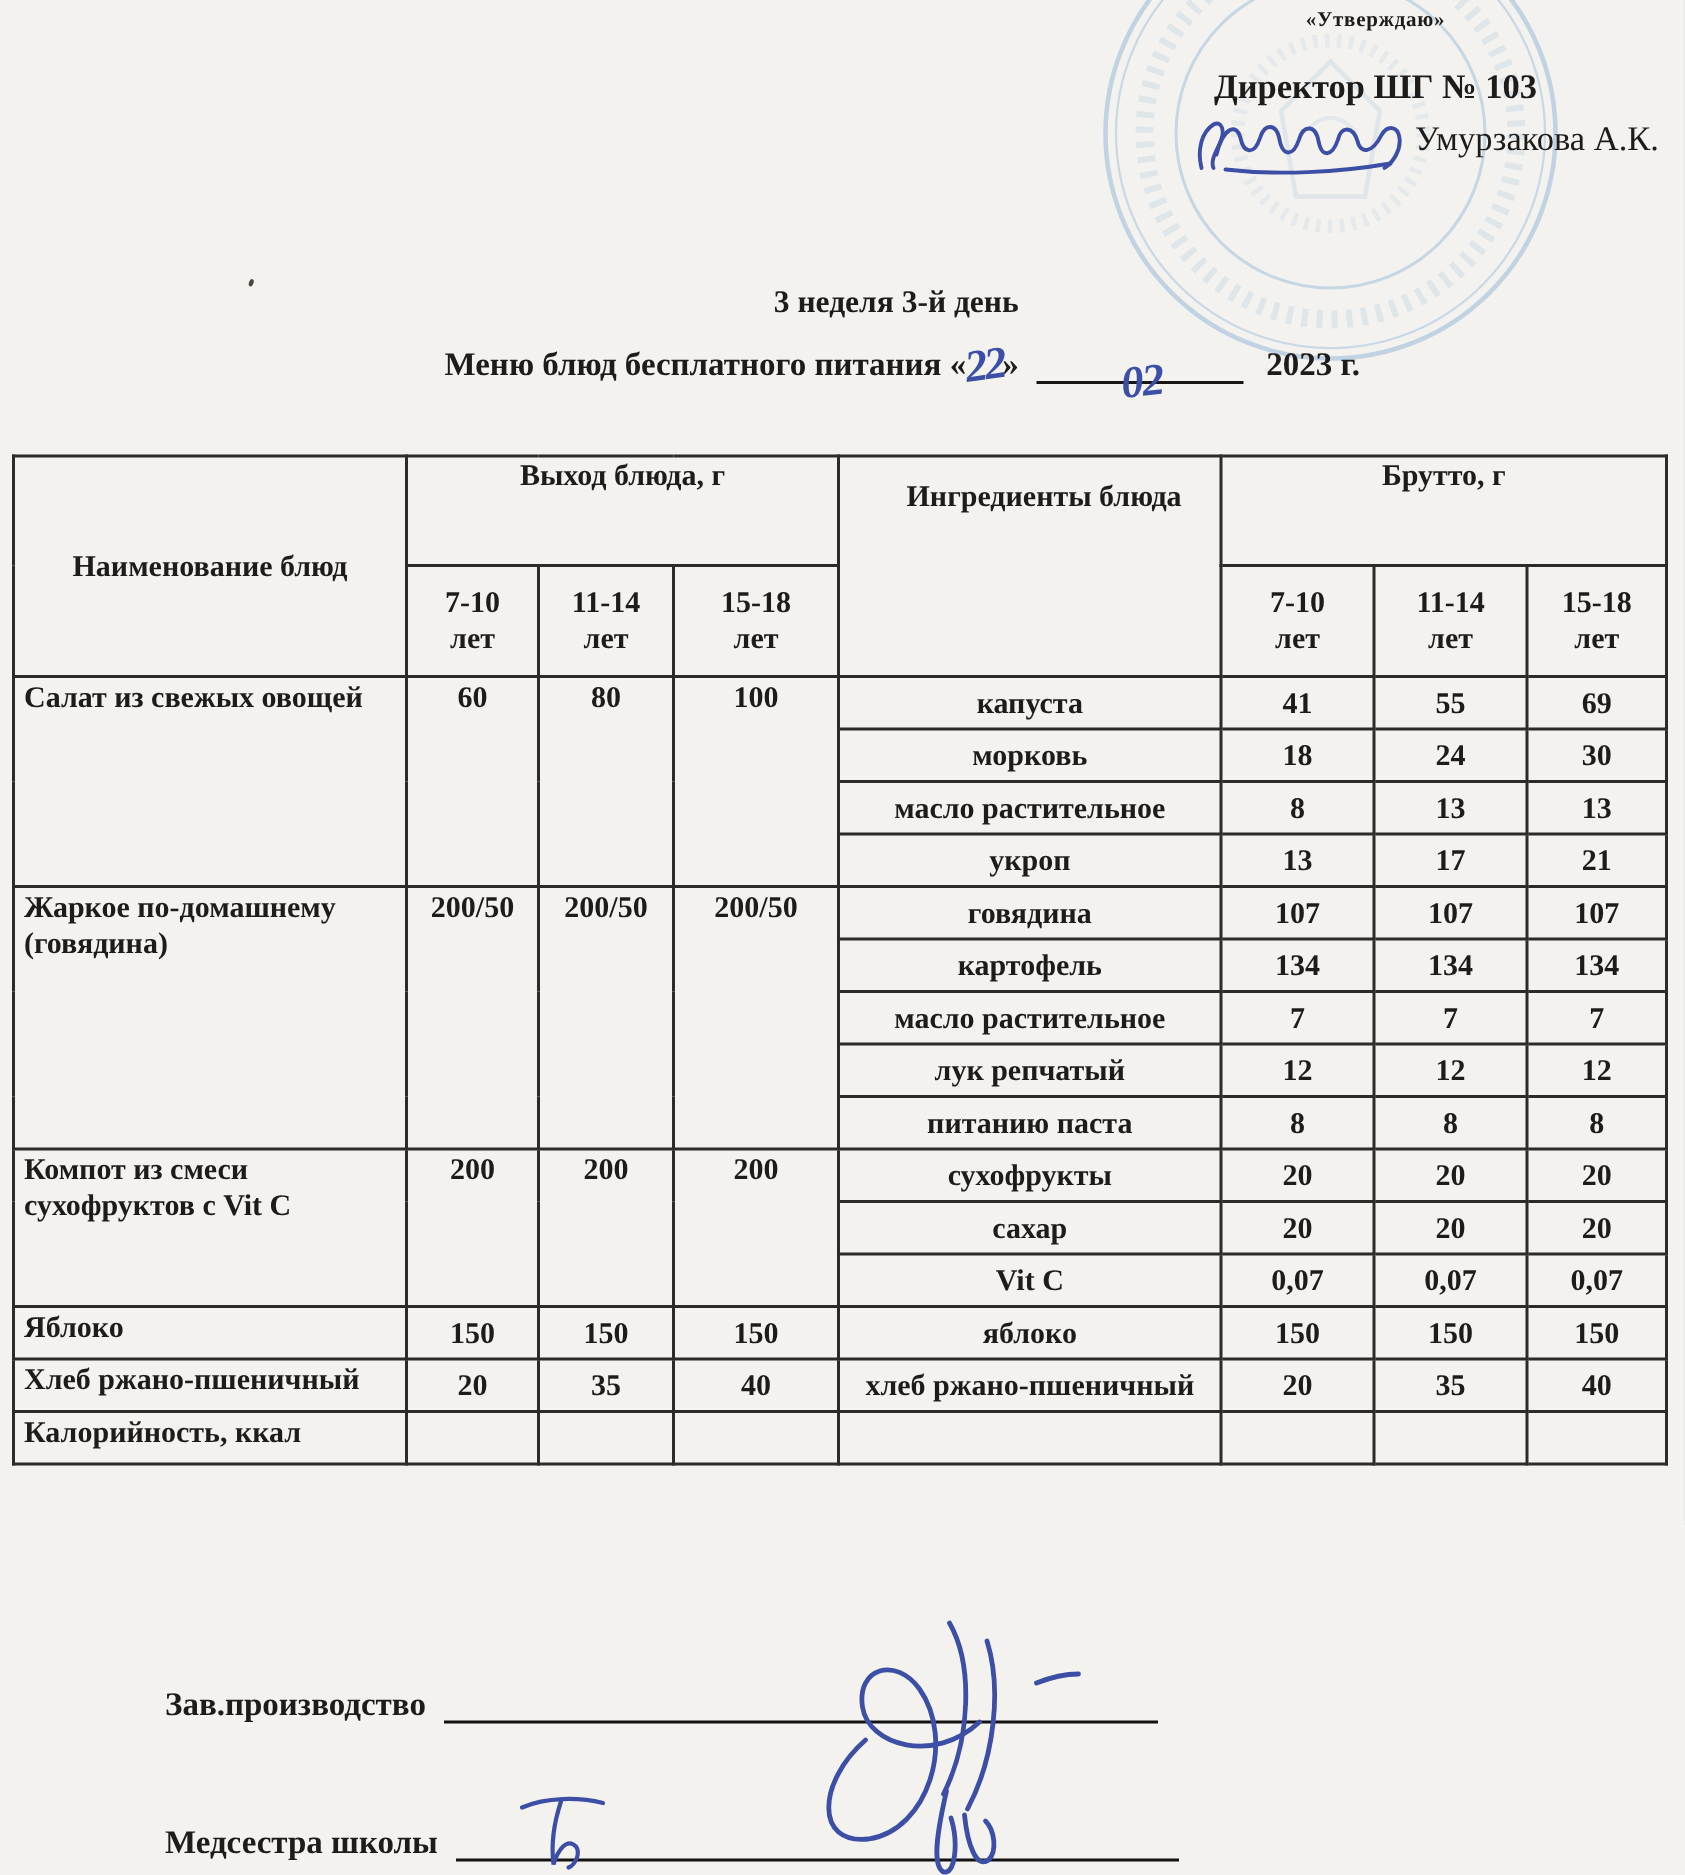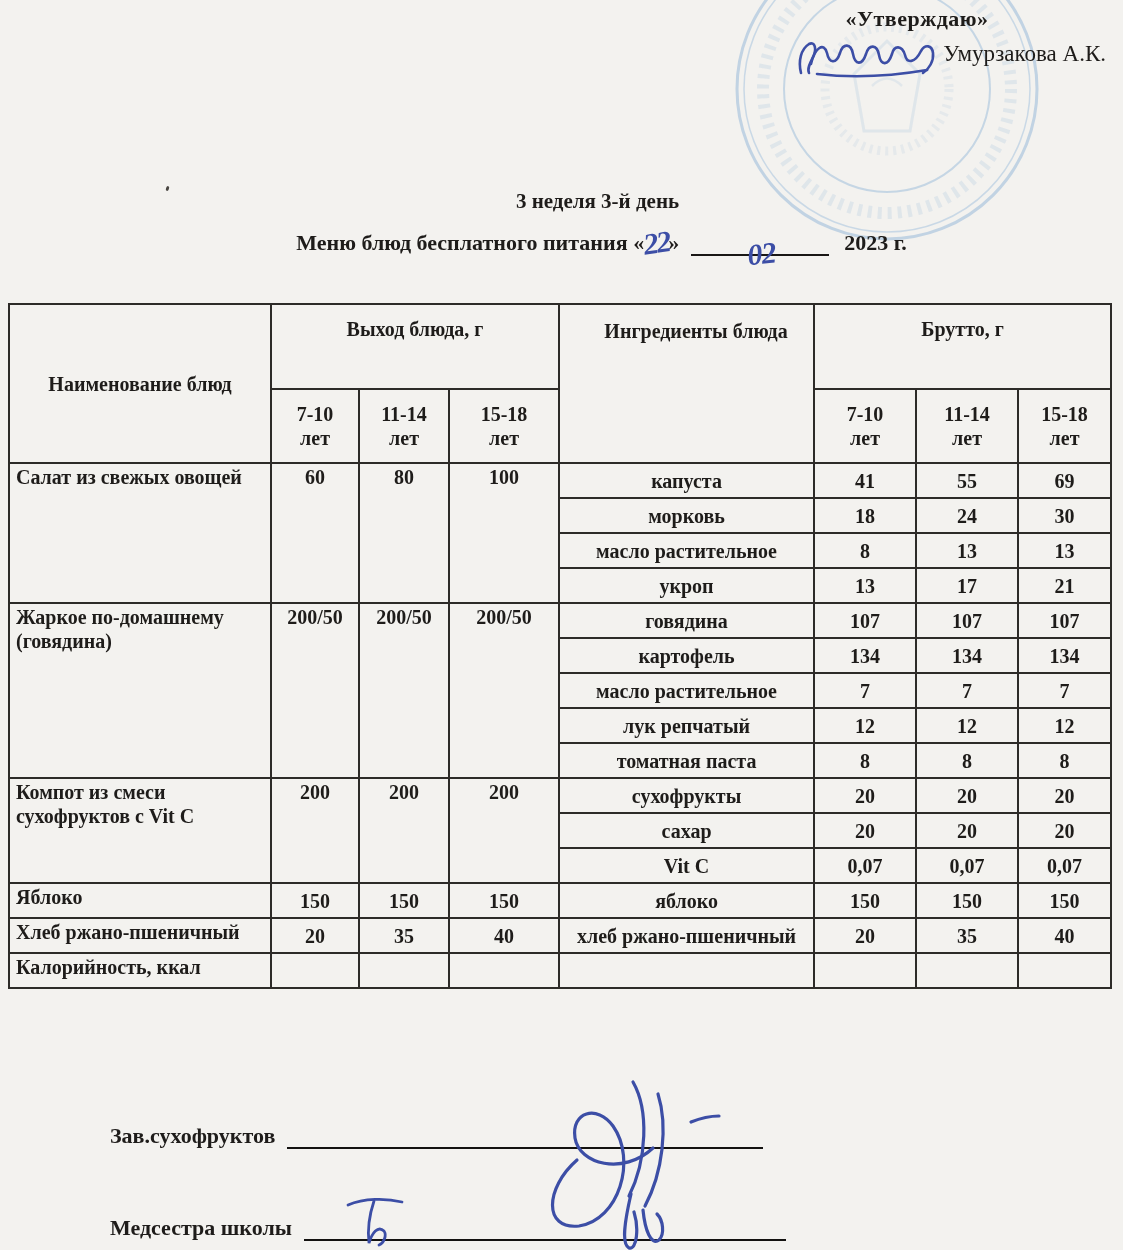--- a/index.html
+++ b/index.html
@@ -5,38 +5,38 @@
   html,body { margin:0; padding:0; background:#dededc; }
   .page {
     position:relative; width:1123px; height:1250px; margin:0 auto;
     background:#f3f2ef; overflow:hidden;
     font-family:"Liberation Serif", serif; color:#1e1c1a;
   }
   
   .stamp { position:absolute; left:722px; top:-74px; width:330px; height:330px; z-index:0; }
   
   .approve-block { position:absolute; top:6px; left:728px; width:378px; text-align:center; z-index:1; }
-  .approve-label { font-size:22px; font-weight:bold; letter-spacing:0.5px; }
+  .approve-label { font-size:14px; font-weight:bold; letter-spacing:0.5px; }
   .director-title { font-size:23px; font-weight:bold; margin-top:23px; }
   .director-row { margin-top:0px; display:flex; align-items:center; justify-content:flex-end; height:44px; }
   .sig-director { width:152px; height:46px; flex:0 0 auto; margin-right:-6px; margin-top:4px; }
   .director-name { font-size:23px; font-weight:normal; white-space:nowrap; }
   
   .week-title { position:absolute; top:189px; left:0; right:0; text-align:center; font-size:21px; font-weight:bold; transform:translateX(36px); z-index:1; }
   .menu-title { position:absolute; top:230px; left:0; right:0; text-align:center; font-size:22px; font-weight:bold; transform:translateX(40px); white-space:nowrap; z-index:1; }
   .ink { font-style:italic; font-weight:bold; color:#3c4ea6; }
   .ink-day { display:inline-block; font-size:30px; line-height:10px; transform:rotate(-8deg) translateY(3px); letter-spacing:-2px; margin:0 -1px; }
   .dateline { display:inline-block; width:138px; border-bottom:2.5px solid #191715; height:24px; margin:0 10px 0 6px; text-align:center; vertical-align:baseline; }
   .ink-month { display:inline-block; font-size:30px; line-height:10px; transform:rotate(-6deg) translateY(14px); letter-spacing:-1px; }
   
   .menu-table { position:absolute; left:8px; top:303px; width:1102px; border-collapse:collapse; table-layout:fixed; z-index:1; }
   .menu-table th, .menu-table td { border:2px solid #2d2b28; font-weight:bold; font-size:20px; line-height:1.2; overflow:hidden; }
   .menu-table thead th { height:70px; }
   .th-dish { vertical-align:middle; text-align:center; }
-  .th-group { vertical-align:top; padding-top:12px; text-align:center; }
+  .th-group { vertical-align:top; padding-top:0; text-align:center; }
   .th-ing { vertical-align:top; padding-top:14px; text-align:center;padding-left:20px; }
   .th-age { vertical-align:middle; line-height:1.65; }
   .menu-table tbody td { height:31px; padding:1px 6px; }
   .dish { text-align:left; vertical-align:top; padding:3px 6px 3px 10px;margin-left:41px; }
   .ing  { text-align:center; padding-left:10px; }
   .num  { text-align:center; }
   .va-top { vertical-align:top; padding-top:4px; }
   
   .sigline { position:absolute; left:110px; display:flex; align-items:flex-end; z-index:1; }
   .sig-label { font-size:22px; font-weight:bold; white-space:nowrap; margin-right:12px; }
@@ -55,20 +55,21 @@
     <circle cx="165" cy="163" r="143" fill="none" stroke="#8fb4d8" stroke-width="1.5" opacity="0.42"></circle>
     <circle cx="165" cy="163" r="103" fill="none" stroke="#8fb4d8" stroke-width="2" opacity="0.45"></circle>
     <circle cx="165" cy="163" r="124" fill="none" stroke="#9bbcdc" stroke-width="12" opacity="0.22" stroke-dasharray="4 6"></circle>
     <circle cx="165" cy="163" r="62" fill="none" stroke="#9bbcdc" stroke-width="9" opacity="0.16" stroke-dasharray="3 5"></circle>
     <path d="M132,148 L165,115 L198,148 L188,205 L142,205 Z" fill="none" stroke="#9bbcdc" stroke-width="3" opacity="0.22"></path>
     <path d="M150,160 C160,150 170,150 180,160" fill="none" stroke="#9bbcdc" stroke-width="2.5" opacity="0.2"></path>
   </svg>
 
   <div class="approve-block">
     <div class="approve-label">«Утверждаю»</div>
+    <div class="director-title">Директор ШГ № 103</div>
     <div class="director-row">
       <svg class="sig-director" viewBox="0 0 152 46">
         <g fill="none" stroke="#3c4ea6" stroke-width="2.6" stroke-linecap="round">
           <path d="M4,40 C1,28 4,16 12,11 C18,8 20,16 16,24 C13,30 10,36 12,40"></path>
           <path d="M14,31 C18,14 27,9 30,20 C32,30 39,32 43,20 C46,10 54,10 56,21 C58,32 65,33 69,21 C72,11 80,11 82,22 C84,33 91,33 95,21 C97,12 105,12 108,22 C110,31 118,30 124,18 C128,11 135,12 136,20 C137,28 132,36 126,40"></path>
           <path d="M20,41 C55,45 95,43 130,37"></path>
         </g>
       </svg>
       <span class="director-name">Умурзакова А.К.</span>
     </div>
@@ -163,21 +164,21 @@
           <td class="num">7</td>
           <td class="num">7</td>
         </tr>
         <tr>
           <td class="ing">лук репчатый</td>
           <td class="num">12</td>
           <td class="num">12</td>
           <td class="num">12</td>
         </tr>
         <tr>
-          <td class="ing">томатная паста</td>
+          <td class="ing">питанию паста</td>
           <td class="num">8</td>
           <td class="num">8</td>
           <td class="num">8</td>
         </tr>
         <tr>
           <td class="dish" rowspan="3">Компот из смеси сухофруктов с Vit C</td>
           <td class="num va-top" rowspan="3">200</td>
           <td class="num va-top" rowspan="3">200</td>
           <td class="num va-top" rowspan="3">200</td>
           <td class="ing">сухофрукты</td>
@@ -224,21 +225,21 @@
           <td class="num" rowspan="1"></td>
           <td class="ing"></td>
           <td class="num"></td>
           <td class="num"></td>
           <td class="num"></td>
         </tr>
       </tbody>
   </table>
 
   <div class="sigline" style="top:1121px">
-    <span class="sig-label">Зав.сухофруктов</span>
+    <span class="sig-label">Зав.производство</span>
     <span class="sig-rule" style="width:476px"></span>
   </div>
   <div class="sigline" style="top:1213px">
     <span class="sig-label">Медсестра школы</span>
     <span class="sig-rule" style="width:482px"></span>
   </div>
 
   <svg class="sig-big" viewBox="0 0 240 190">
     <g fill="none" stroke="#3c4ea6" stroke-width="3.2" stroke-linecap="round">
       <path d="M62,92 C30,120 28,162 64,158 C104,152 122,92 98,58 C82,36 56,44 60,70 C64,96 108,108 138,80"></path>

